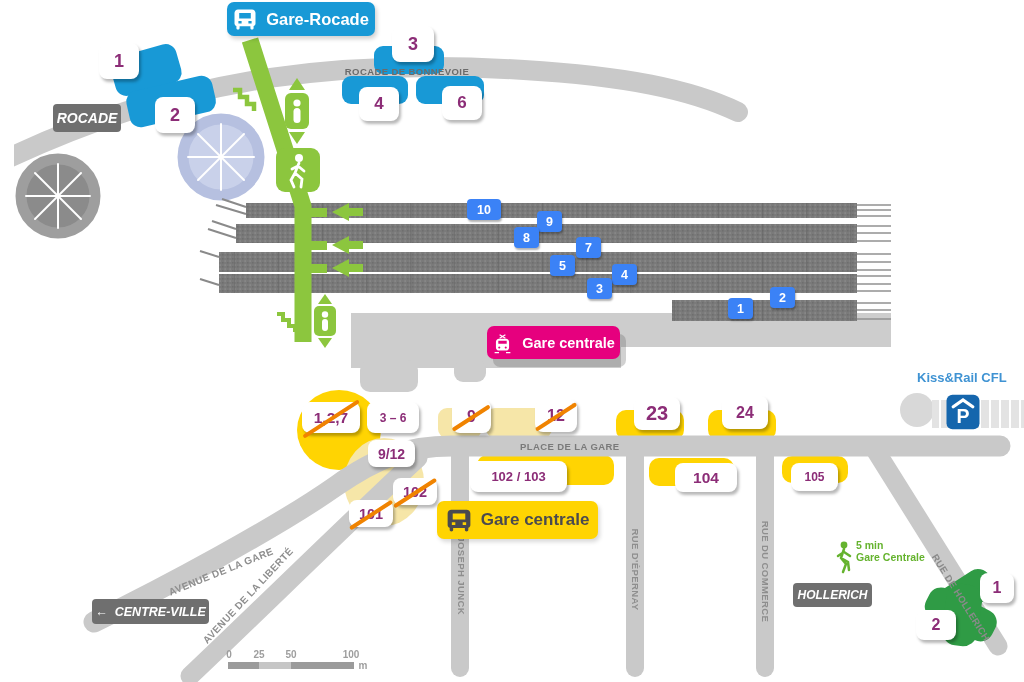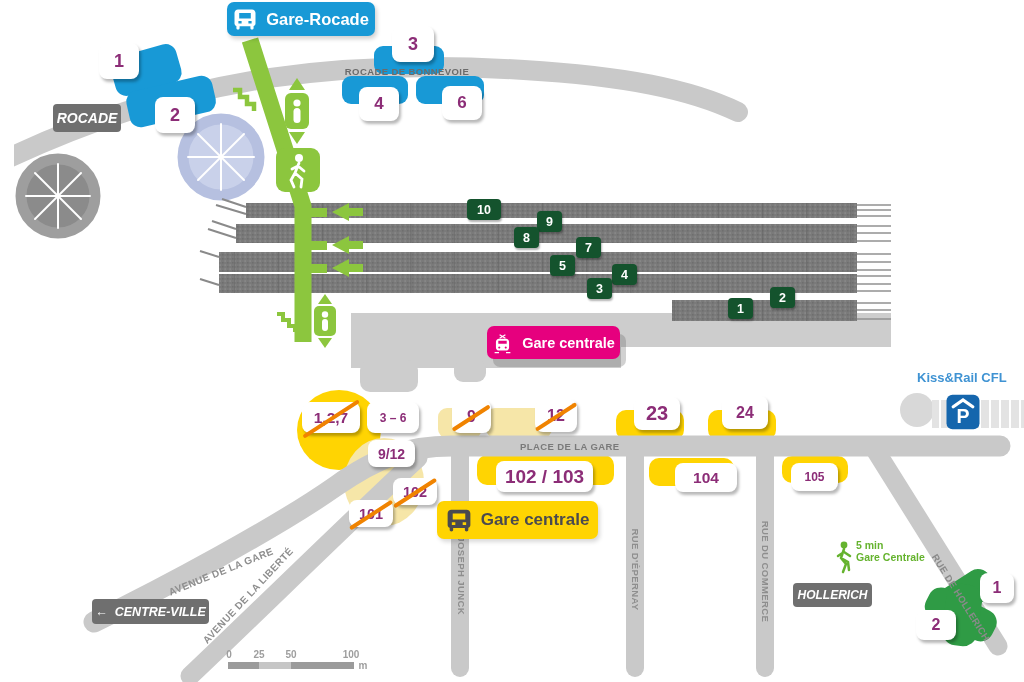--- a/index.html
+++ b/index.html
@@ -10,21 +10,21 @@
   .badge{position:absolute;display:flex;align-items:center;justify-content:center;gap:9px;
          border-radius:7px;font-weight:bold;color:#fff;z-index:6;}
   .badge.blue{background:#1899D6;font-size:16.5px;box-shadow:2px 3px 4px rgba(0,0,0,.18);}
   .badge.pink{background:#E6007E;font-size:14.5px;box-shadow:6px 8px 0 rgba(90,90,90,.28);}
   .badge.yellow{background:#FFD402;color:#4A4A4F;font-size:17px;box-shadow:2px 3px 4px rgba(0,0,0,.15);}
   .badge.green{background:#1E8C3C;font-size:17px;box-shadow:2px 3px 4px rgba(0,0,0,.18);}
   .sign{position:absolute;background:#6F6F6F;color:#fff;font-style:italic;font-weight:bold;
         display:flex;align-items:center;justify-content:center;gap:7px;border-radius:4px;z-index:6;}
   .chip{position:absolute;background:#fff;color:#8C2D77;font-weight:bold;display:flex;align-items:center;
         justify-content:center;border-radius:8px;box-shadow:2px 3px 3px rgba(0,0,0,.28);z-index:7;}
-  .chip.gray{background:#14532d;color:#fff;border-radius:4px;box-shadow:1px 2px 2px rgba(0,0,0,.3);z-index:5;}
+  .chip.gray{background:#3b82f6;color:#fff;border-radius:4px;box-shadow:1px 2px 2px rgba(0,0,0,.3);z-index:5;}
   .cross{position:absolute;left:-7%;top:47%;width:114%;height:3.6px;background:#F08300;
          transform:rotate(-33deg);border-radius:2px;pointer-events:none;}
   .street{position:absolute;color:#8E8E8E;font-weight:bold;font-size:9.5px;letter-spacing:.4px;
           text-align:center;white-space:nowrap;z-index:4;}
   .kiss{position:absolute;color:#3F93D3;font-weight:bold;font-size:13px;z-index:6;white-space:nowrap;}
   .walkhint{position:absolute;color:#65B32E;font-weight:bold;font-size:10.5px;line-height:12px;z-index:6;}
   .scalelbl{position:absolute;color:#9E9E9E;font-weight:bold;font-size:10px;text-align:center;z-index:4;}
 </style>
 </head>
 <body>
@@ -315,21 +315,21 @@
   <div class="chip" style="left:521px;top:399px;width:42px;height:33px;font-size:16px">
       <span>12</span>
       <i class="cross"></i>
     </div>
   <div class="chip" style="left:620px;top:397px;width:46px;height:33px;font-size:20px">
       <span>23</span>
     </div>
   <div class="chip" style="left:708px;top:396px;width:46px;height:33px;font-size:16px">
       <span>24</span>
     </div>
-  <div class="chip" style="left:482px;top:461px;width:97px;height:31px;font-size:19px">
+  <div class="chip" style="left:456px;top:461px;width:97px;height:31px;font-size:13px">
       <span>102 / 103</span>
     </div>
   <div class="chip" style="left:661px;top:463px;width:62px;height:29px;font-size:15.5px">
       <span>104</span>
     </div>
   <div class="chip" style="left:777px;top:463px;width:47px;height:28px;font-size:12px">
       <span>105</span>
     </div>
   <div class="chip" style="left:379px;top:478px;width:44px;height:27px;font-size:14.5px">
       <span>102</span>

